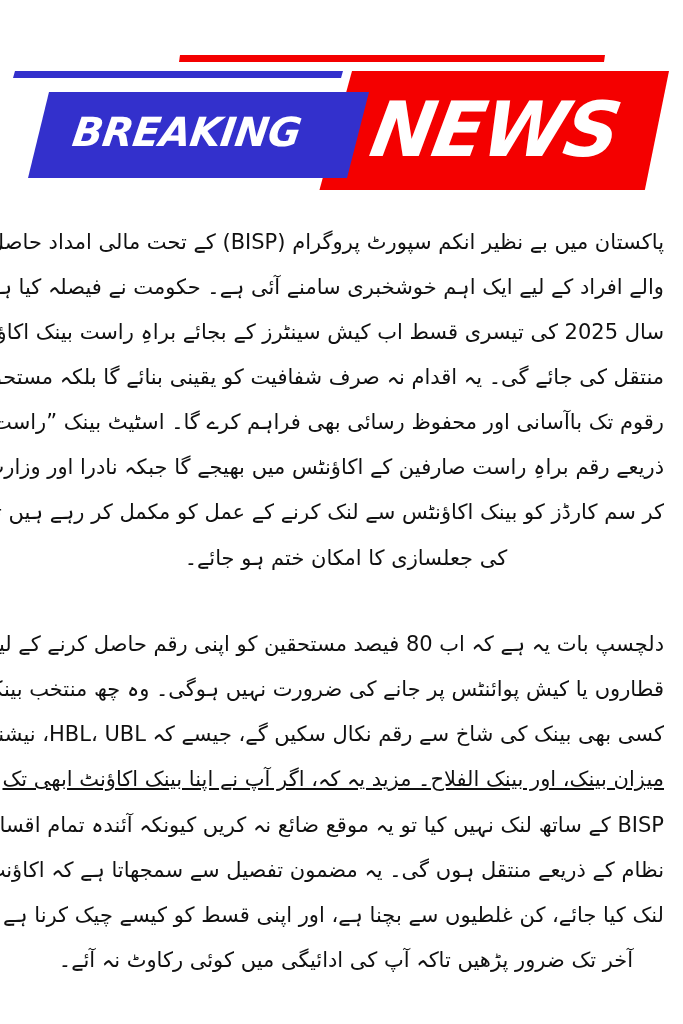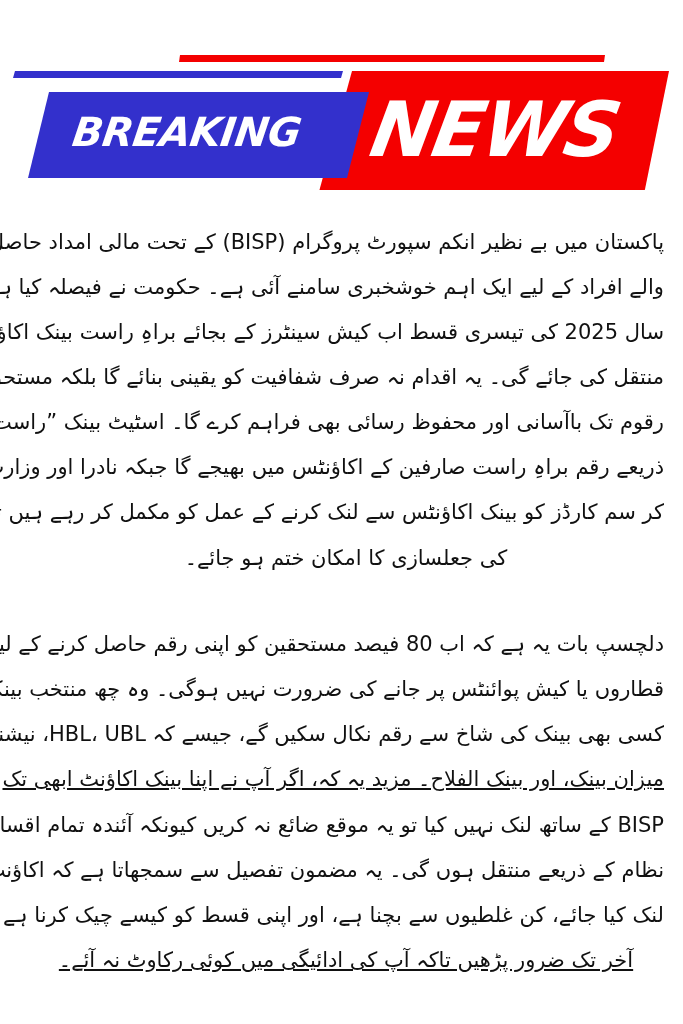--- a/index.html
+++ b/index.html
@@ -53,14 +53,14 @@
   <div class="line" style="top:490px;">کر سم کارڈز کو بینک اکاؤنٹس سے لنک کرنے کے عمل کو مکمل کر رہے ہیں تاکہ کسی قسم</div>
   <div class="line center" style="top:536px;">کی جعلسازی کا امکان ختم ہو جائے۔</div>
 
   <div class="line" style="top:622px;">دلچسپ بات یہ ہے کہ اب 80 فیصد مستحقین کو اپنی رقم حاصل کرنے کے لیے لمبی</div>
   <div class="line" style="top:667px;">قطاروں یا کیش پوائنٹس پر جانے کی ضرورت نہیں ہوگی۔ وہ چھ منتخب بینکوں میں سے</div>
   <div class="line" style="top:712px;">کسی بھی بینک کی شاخ سے رقم نکال سکیں گے، جیسے کہ HBL، UBL، نیشنل بینک،</div>
   <div class="line" style="top:757px;text-decoration:underline;">میزان بینک، اور بینک الفلاح۔ مزید یہ کہ، اگر آپ نے اپنا بینک اکاؤنٹ ابھی تک</div>
   <div class="line" style="top:803px;">BISP کے ساتھ لنک نہیں کیا تو یہ موقع ضائع نہ کریں کیونکہ آئندہ تمام اقساط اسی</div>
   <div class="line" style="top:848px;">نظام کے ذریعے منتقل ہوں گی۔ یہ مضمون تفصیل سے سمجھاتا ہے کہ اکاؤنٹ کو کیسے</div>
   <div class="line" style="top:893px;">لنک کیا جائے، کن غلطیوں سے بچنا ہے، اور اپنی قسط کو کیسے چیک کرنا ہے — لہٰذا اسے</div>
-  <div class="line center" style="top:938px;text-decoration:underline;">آخر تک ضرور پڑھیں تاکہ آپ کی ادائیگی میں کوئی رکاوٹ نہ آئے۔</div>
+  <div class="line center" style="top:938px;">آخر تک ضرور پڑھیں تاکہ آپ کی ادائیگی میں کوئی رکاوٹ نہ آئے۔</div>
 </div>
 
 </body></html>

